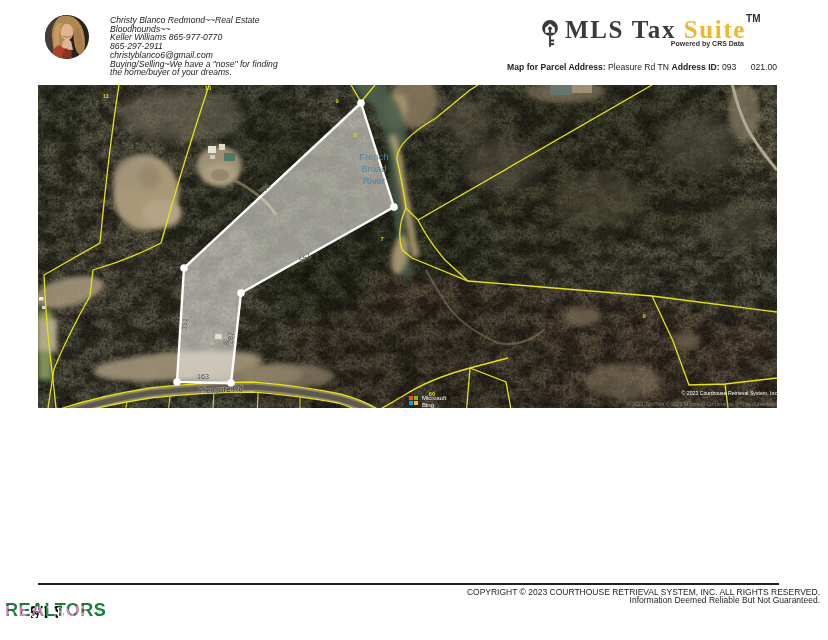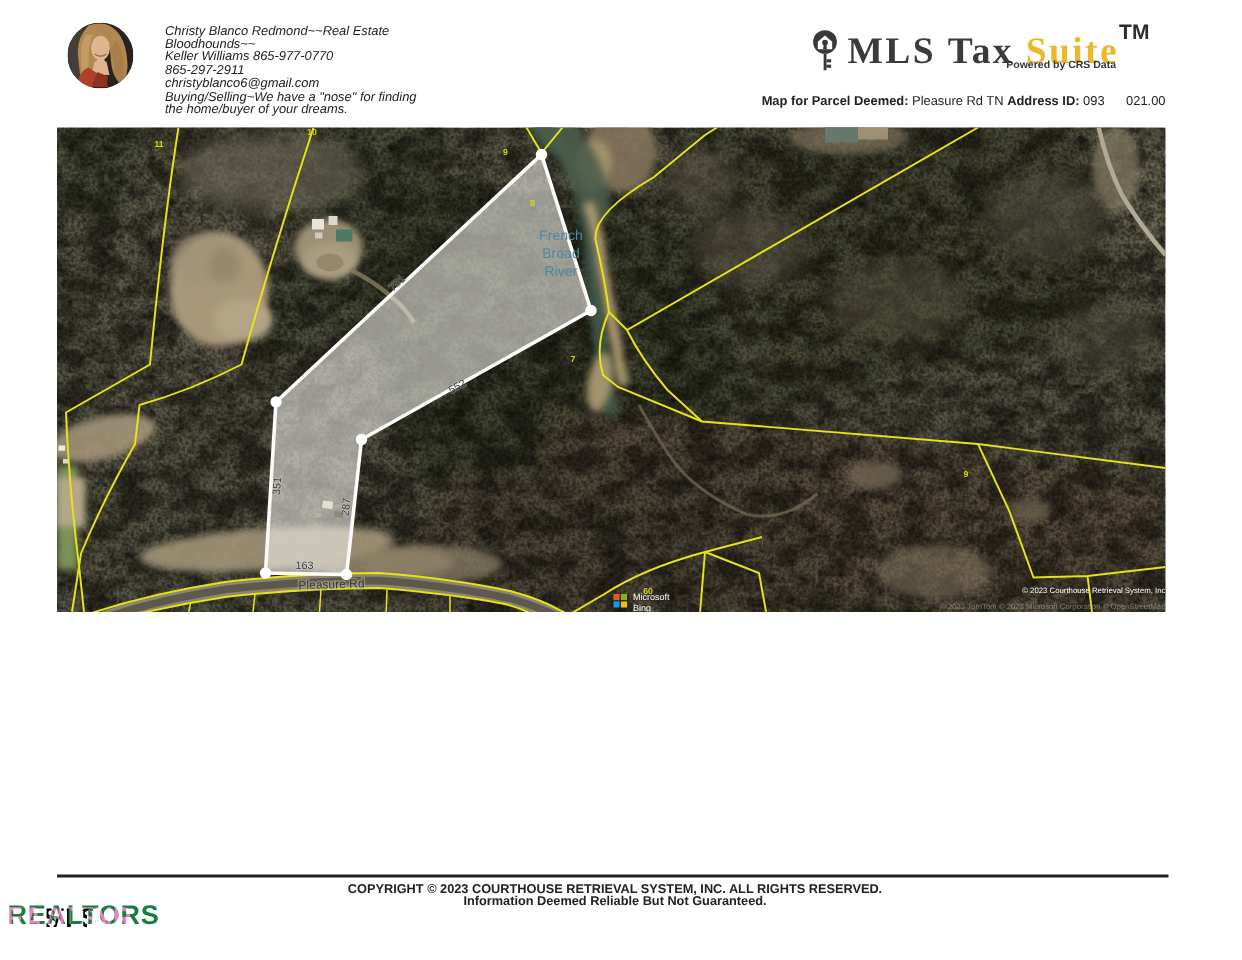--- a/index.html
+++ b/index.html
@@ -45,25 +45,25 @@
   <circle cx="9" cy="8" r="7.9" fill="#383838"></circle>
   <path d="M9,3.6 L13.8,7.8 L13.8,12.8 L4.2,12.8 L4.2,7.8 Z" fill="#ffffff"></path>
   <circle cx="9" cy="8.4" r="1.9" fill="#383838"></circle>
   <path d="M8.2,9.6 L9.8,9.6 L10.3,12.8 L7.7,12.8 Z" fill="#383838"></path>
   <rect x="8.1" y="15.8" width="1.9" height="11" fill="#383838"></rect>
   <rect x="10" y="19.5" width="3.1" height="2.1" fill="#383838"></rect>
   <rect x="10" y="23.1" width="3.1" height="2.1" fill="#383838"></rect>
 </svg>
 </div>
 
-<div class="abs" style="left:565px;top:13px;font-family:'Liberation Serif',serif;font-weight:bold;font-size:25px;color:#3b3b3b;letter-spacing:1.6px;">MLS&nbsp;Tax <span style="color:#eeb82c;margin-top:12px;">Suite</span><span style="font-family:'Liberation Sans',sans-serif;font-size:14px;vertical-align:16px;letter-spacing:0;color:#2e2e2e;">TM</span></div>
+<div class="abs" style="left:565px;top:13px;font-family:'Liberation Serif',serif;font-weight:bold;font-size:25px;color:#3b3b3b;letter-spacing:1.6px;">MLS&nbsp;Tax <span style="color:#eeb82c;margin-top:12px;">Suite</span><span style="font-family:'Liberation Sans',sans-serif;font-size:10px;vertical-align:16px;letter-spacing:0;color:#2e2e2e;">TM</span></div>
 
 <div class="abs" style="left:0;top:40px;width:744px;text-align:right;font-size:7px;font-weight:bold;color:#33332f;">Powered by CRS Data</div>
 
-<div class="abs" style="left:0;top:62px;width:777px;text-align:right;font-size:8.6px;color:#222;"><b>Map for Parcel Deemed:</b> Pleasure Rd TN <b>Address ID:</b> 093&nbsp;&nbsp;&nbsp;&nbsp;&nbsp;&nbsp;021.00</div>
+<div class="abs" style="left:0;top:62px;width:777px;text-align:right;font-size:8.6px;color:#222;"><b>Map for Parcel Address:</b> Pleasure Rd TN <b>Address ID:</b> 093&nbsp;&nbsp;&nbsp;&nbsp;&nbsp;&nbsp;021.00</div>
 
 <div class="abs" style="left:38px;top:85px;width:739px;height:323px;">
 <svg width="739" height="323" viewBox="0 0 739 323">
   <defs>
     <filter id="soft" x="-40%" y="-40%" width="180%" height="180%">
           <feGaussianBlur stdDeviation="6"></feGaussianBlur>
         </filter>
     <filter id="soft2" x="-40%" y="-40%" width="180%" height="180%">
           <feGaussianBlur stdDeviation="2.5"></feGaussianBlur>
         </filter>
@@ -252,19 +252,19 @@
   </g>
 
   <text x="739" y="310" text-anchor="end" font-size="5.2" fill="#ffffff" font-family="'Liberation Sans',sans-serif">© 2023 Courthouse Retrieval System, Inc</text>
 
   <text x="739" y="321" text-anchor="end" font-size="5.2" fill="#8f8d84" opacity="0.85" font-family="'Liberation Sans',sans-serif">© 2023 TomTom © 2023 Microsoft Corporation © OpenStreetMap</text>
 </svg>
 </div>
 
 <div class="abs" style="left:38px;top:583px;width:741px;height:1.6px;background:#222;"></div>
 
-<div class="abs" style="left:0;top:587.5px;width:820px;text-align:center;font-size:8.5px;color:#222;line-height:8.4px;font-weight:bold;">COPYRIGHT © 2023 COURTHOUSE RETRIEVAL SYSTEM, INC. ALL RIGHTS RESERVED.<br>Information Deemed Reliable But Not Guaranteed.</div>
+<div class="abs" style="left:0;top:587.5px;width:820px;text-align:right;font-size:8.5px;color:#222;line-height:8.4px;">COPYRIGHT © 2023 COURTHOUSE RETRIEVAL SYSTEM, INC. ALL RIGHTS RESERVED.<br>Information Deemed Reliable But Not Guaranteed.</div>
 
 <div class="abs" style="left:4px;top:599px;width:140px;height:26px;isolation:isolate;">
   <span class="abs" style="left:1px;top:1px;font-size:18px;font-weight:bold;color:#15803d;letter-spacing:0.5px;">REALTORS</span>
   <span class="abs" style="left:0;top:2px;font-size:21px;font-weight:bold;color:#ffffff;mix-blend-mode:difference;transform:scaleX(0.82);transform-origin:0 0;letter-spacing:0.5px;">EASTTNR</span>
   <span class="abs" style="left:26px;top:3px;font-size:18px;font-weight:bold;color:#ffffff;mix-blend-mode:difference;transform:scaleX(0.9);transform-origin:0 0;">MLS</span>
 </div>
 
 </body></html>

